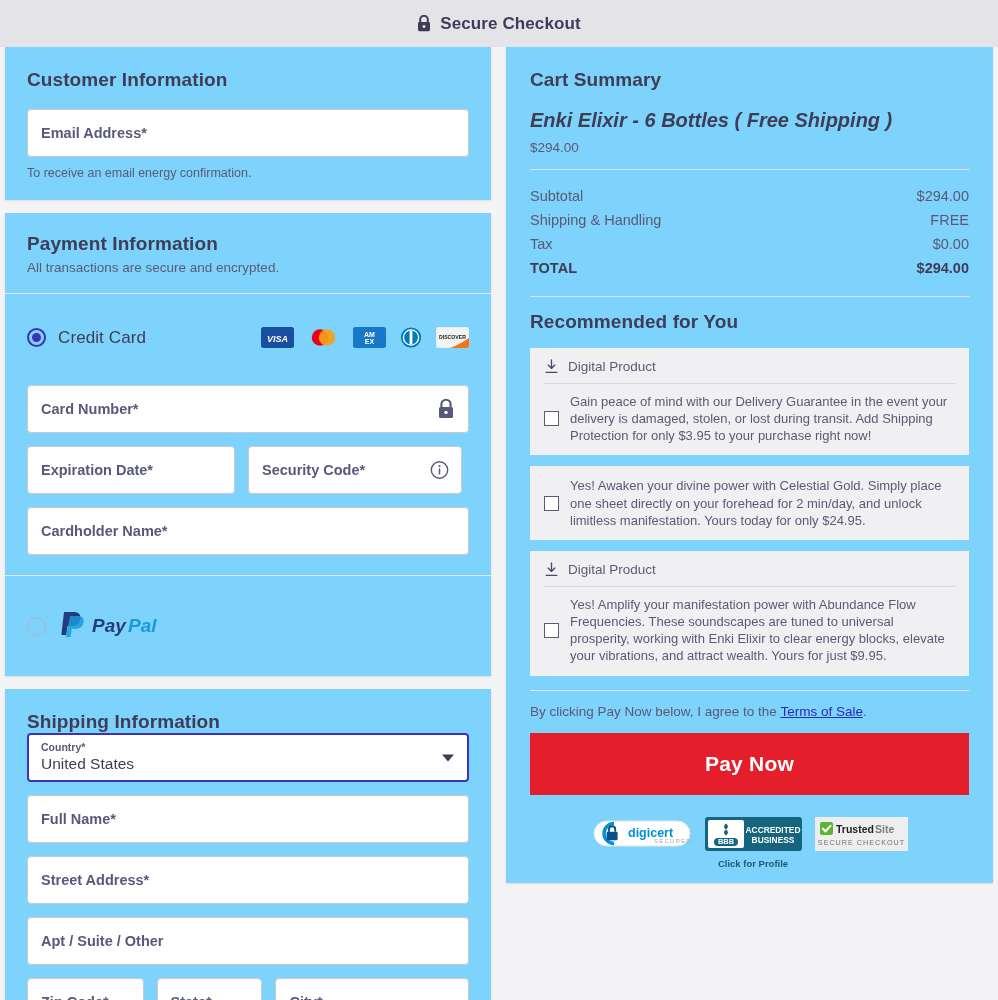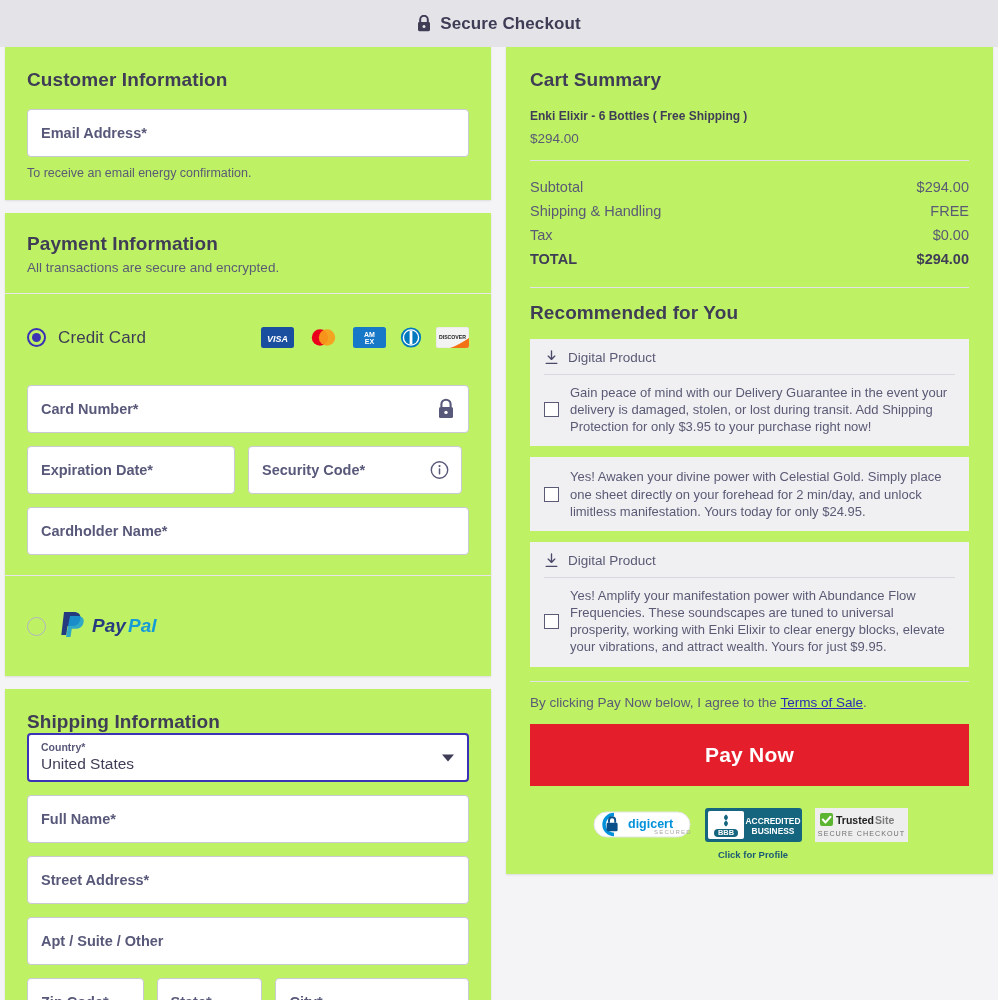--- a/index.html
+++ b/index.html
@@ -34,21 +34,21 @@
   .page {
     display: flex;
     align-items: flex-start;
     gap: 15px;
     padding: 0 5px;
   }
   .col-left  { width: 486px; }
   .col-right { width: 492px; }
 
   .card {
-    background: #bef264;
+    background: #7dd3fc;
     box-shadow: 0 1px 2px rgba(0,0,0,.10);
     margin-bottom: 13px;
   }
 
   
   .section-title {
     font-size: 19px;
     font-weight: bold;
     color: #3f3d56;
     letter-spacing: .1px;
@@ -149,24 +149,25 @@
   }
   .card-brands {
     margin-left: auto;
     display: flex;
     align-items: center;
     gap: 13px;
   }
 
   
   .cart-product {
-    font-size: 12px;
+    font-size: 20px;
     font-weight: bold;
     color: #3f3d56;
     margin-top: 18px;
+    font-style: italic;
   }
   .cart-price {
     font-size: 13.5px;
     color: #5a5a75;
     margin-top: 8px;
   }
   .divider { height: 1px; background: #e2e2ea; margin: 14px 0; }
   .totals-row {
     display: flex;
     justify-content: space-between;

